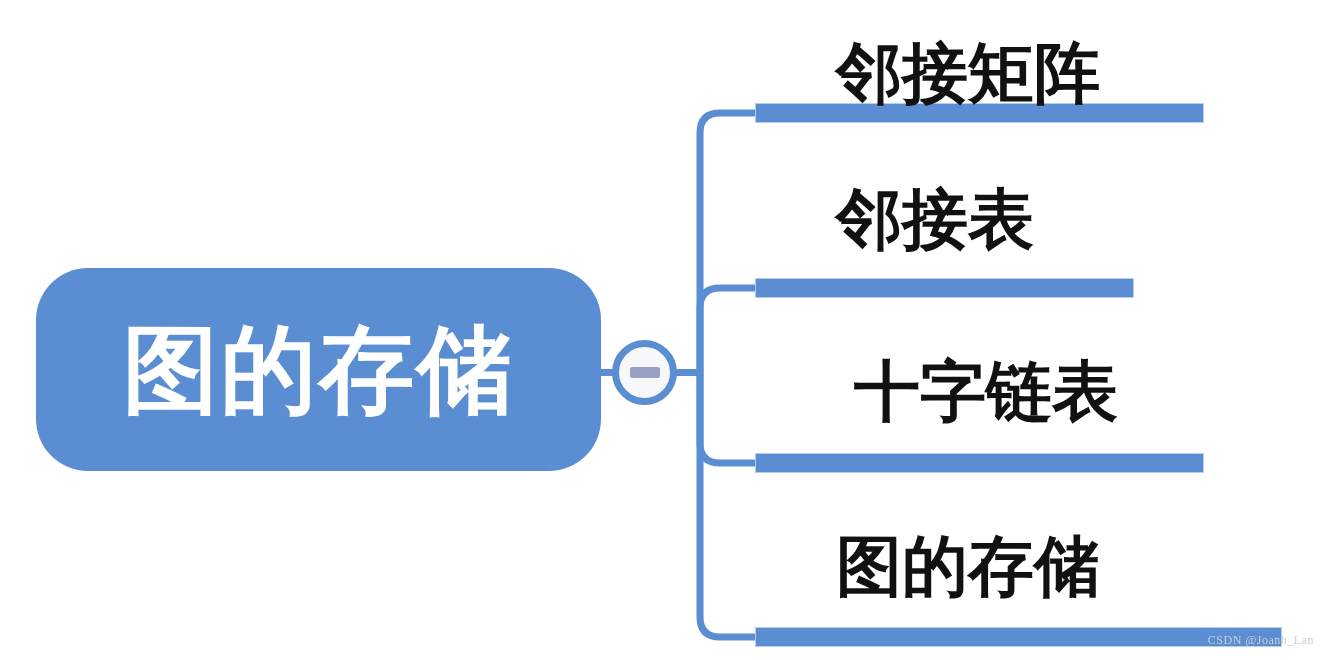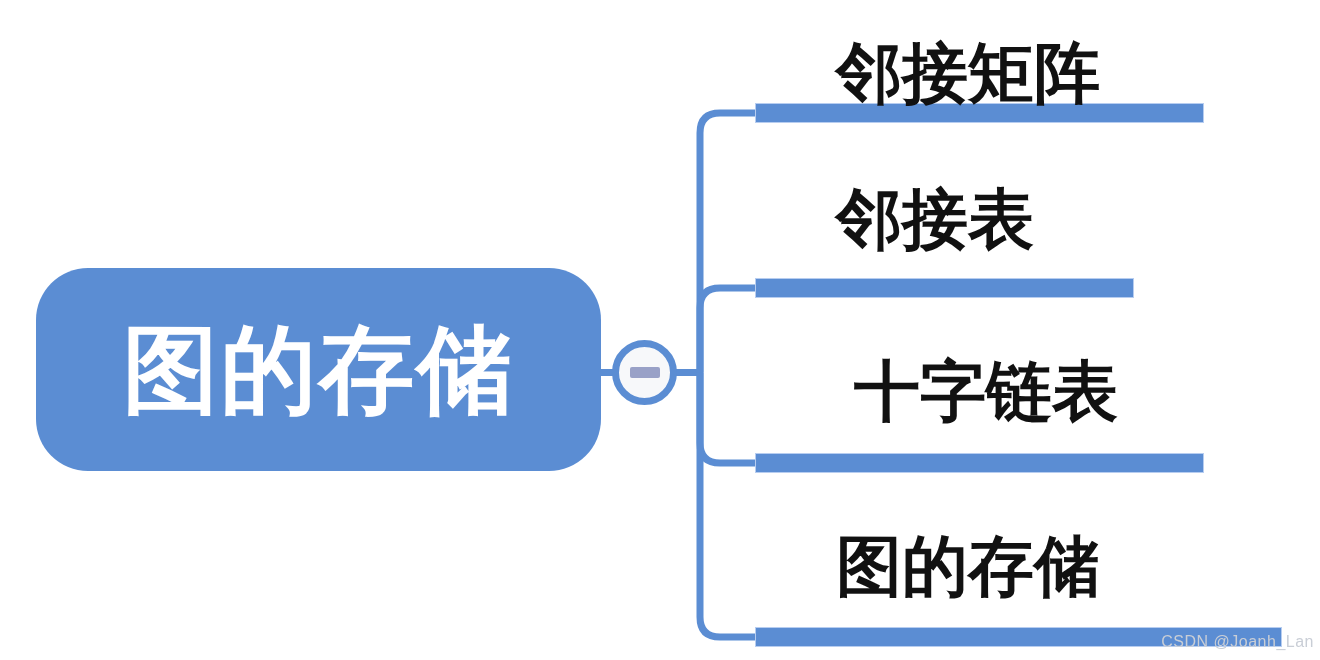--- a/index.html
+++ b/index.html
@@ -77,24 +77,25 @@
     border:1px solid var(--bar-border);
   }
   #bar-1{top:103px;width:449px;}
   #bar-2{top:278px;width:379px;}
   #bar-3{top:453px;width:449px;}
   #bar-4{top:627px;width:527px;}
 
   .watermark{
     position:absolute;
     right:6px;top:633px;
-    font-size:16px;
+    font-size:12px;
     color:var(--watermark);
     letter-spacing:0.5px;
     white-space:nowrap;
+    font-family:Liberation Serif, serif;
   }
 </style>
 </head>
 <body>
 
 <div class="canvas">
 
   <svg class="connectors" viewBox="0 0 1320 660">
     <path d="M 597 372.5 L 614 372.5"></path>
     <path d="M 675 372.5 L 703 372.5"></path>

